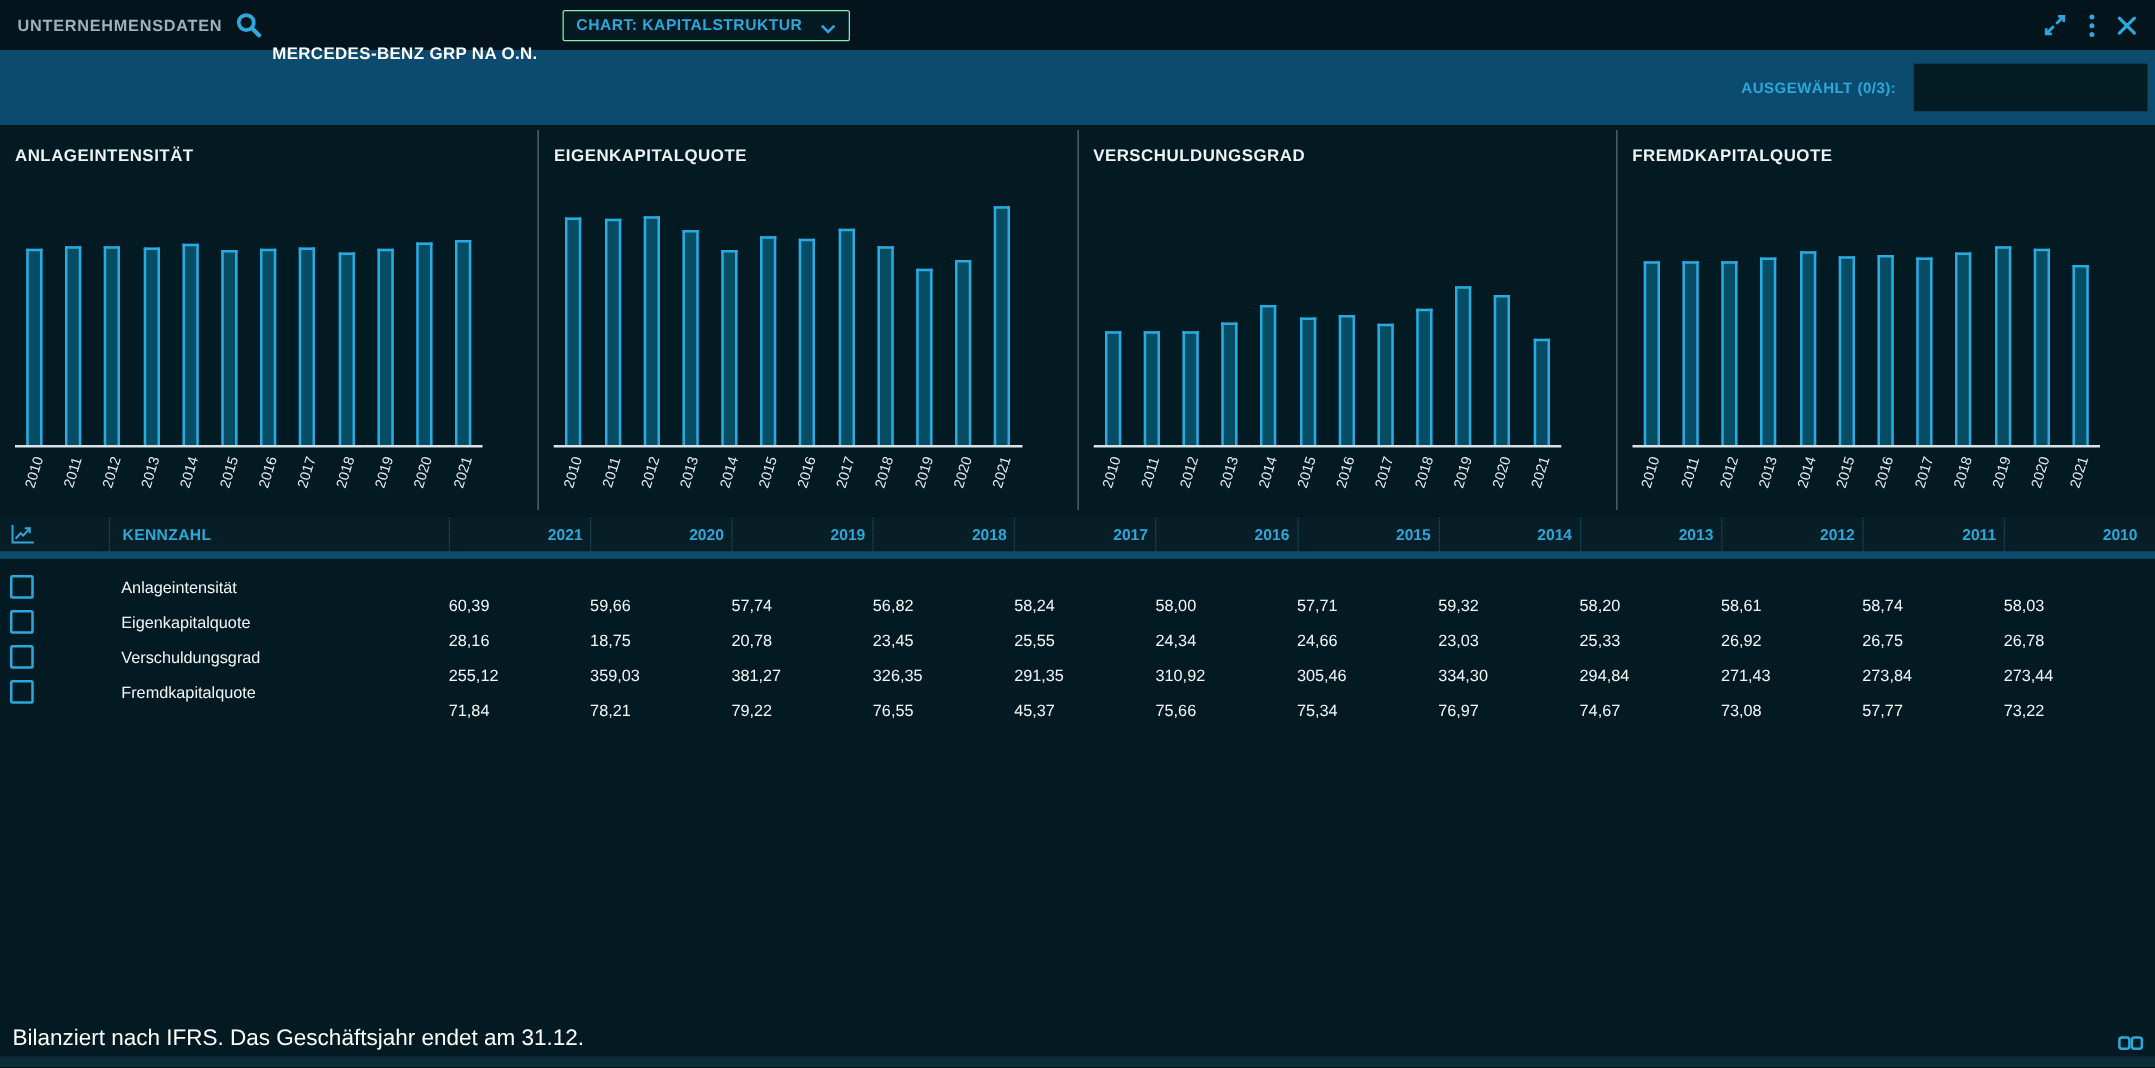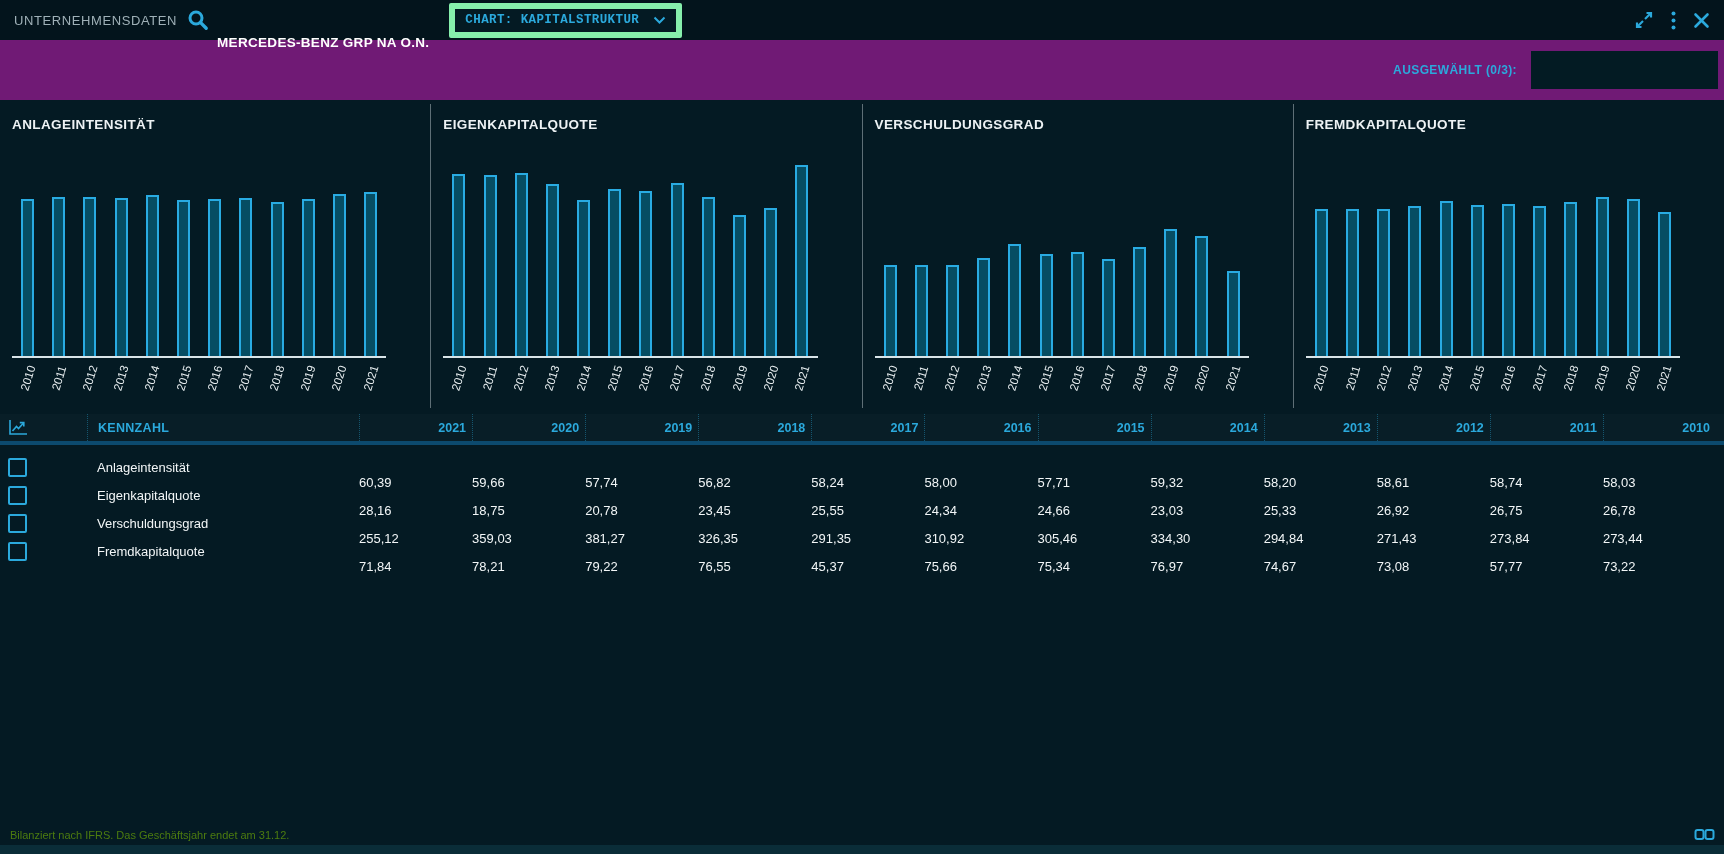--- a/index.html
+++ b/index.html
@@ -1,63 +1,63 @@
 <!DOCTYPE html>
 <html><head>
 <meta charset="utf-8">
 <style>
   html,body{margin:0;padding:0;background:#000;}
   .app{position:relative;width:1724px;height:854px;background:#041A23;overflow:hidden;
        font-family:"Liberation Sans","DejaVu Sans",sans-serif;-webkit-font-smoothing:antialiased;}
 
   
   .topbar{display:flex;align-items:center;height:40px;background:#03141C;padding:0 14px;box-sizing:border-box;}
-  .app-label{color:#9FB0B7;font-weight:normal;font-size:13px;letter-spacing:.6px;}
+  .app-label{color:#9FB0B7;font-weight:bold;font-size:13px;letter-spacing:.6px;}
   .search-ic{margin:0 8px 0 10px;display:flex;align-items:center;cursor:pointer;}
   .company{color:#FFFFFF;font-weight:bold;font-size:13.5px;letter-spacing:.3px;margin-top:44px;}
-  .chart-select{display:inline-flex;align-items:center;gap:14px;margin-left:20px;border:6px solid #86efac;
-                border-radius:2px;padding:4px 10px 5px 10px;cursor:pointer;background:rgba(43,169,220,0.04);font-family:Liberation Mono, monospace;}
+  .chart-select{display:inline-flex;align-items:flex-end;gap:14px;margin-left:20px;border:1px solid #86efac;
+                border-radius:2px;padding:4px 10px 5px 10px;cursor:pointer;background:rgba(43,169,220,0.04);}
   .chart-select span{color:#2BA9DC;font-weight:bold;font-size:12.5px;letter-spacing:.4px;}
   .top-icons{margin-left:auto;display:flex;align-items:center;gap:17px;}
   .top-icons .ic{cursor:pointer;display:flex;align-items:center;}
 
   
-  .band{height:60px;background:#701a75;display:flex;align-items:center;justify-content:flex-end;box-sizing:border-box;}
+  .band{height:60px;background:#0c4a6e;display:flex;align-items:center;justify-content:flex-end;box-sizing:border-box;}
   .selected-label{color:#2BA9DC;font-weight:bold;font-size:12px;letter-spacing:.4px;}
   .selected-slot{width:187px;height:38px;background:#031B23;margin:0 6px 0 14px;}
 
   
   .charts-row{display:flex;margin-top:4px;}
   .chart-panel{flex:1;box-sizing:border-box;padding:13px 0 0 12px;}
   .chart-panel + .chart-panel{border-left:1px solid #5E6F76;}
   .chart-title{height:16px;color:#EDF2F4;font-weight:bold;font-size:13.5px;letter-spacing:.4px;}
   .plot{height:217px;margin:6px 44px 0 0;display:flex;align-items:flex-end;border-bottom:2px solid #D9E4E8;}
   .bar-slot{flex:1;display:flex;justify-content:center;}
   .bar{width:13px;background:#064D63;border:2px solid #29ABE2;border-bottom:none;box-sizing:border-box;}
   .xlabels{display:flex;margin-right:44px;height:50px;}
   .xlabel-slot{flex:1;position:relative;}
   .xlabel{position:absolute;top:14px;left:50%;transform:translate(-50%,0) rotate(-73deg);
           font-size:11.5px;color:#E8EEF0;white-space:nowrap;}
 
   
   .table{margin-top:6px;}
   .thead,.trow{display:grid;grid-template-columns:87px 272px repeat(12,1fr);align-items:center;padding-right:8px;}
-  .thead{height:27px;border-bottom:4px solid #0c4a6e;background:rgba(255,255,255,0.02);}
+  .thead{height:27px;border-bottom:6px solid #0c4a6e;background:rgba(255,255,255,0.02);}
   .th{color:#2BA9DC;font-weight:bold;font-size:12.5px;height:100%;display:flex;align-items:center;box-sizing:border-box;}
   .th.icon-col{padding-left:8px;}
   .th.kennzahl{padding-left:10px;letter-spacing:.3px;border-left:1px dotted rgba(43,169,220,.4);}
   .th.year{justify-content:flex-end;padding-right:6px;border-left:1px dotted rgba(43,169,220,.4);}
   .trow{height:28px;}
   .td{font-size:13px;color:#F2F6F7;}
   .td.num{text-align:left;padding-right:6px;margin-top:30px;}
   .td.label{padding-left:10px;}
   .checkbox{width:15px;height:15px;border:2px solid #2BA9DC;border-radius:2px;margin-left:8px;cursor:pointer;}
 
   
-  .footer-note{position:absolute;left:10px;bottom:13px;color:#4d7c0f;font-size:11px;}
+  .footer-note{position:absolute;left:10px;bottom:13px;color:#ffffff;font-size:18px;}
   .bottom-strip{position:absolute;left:0;right:0;bottom:0;height:9px;background:#0A2D38;}
   .link-ic{position:absolute;right:9px;bottom:13px;cursor:pointer;}
 
   svg{display:block;}
 </style>
 </head>
 <body>
 
 <div class="app">
 

